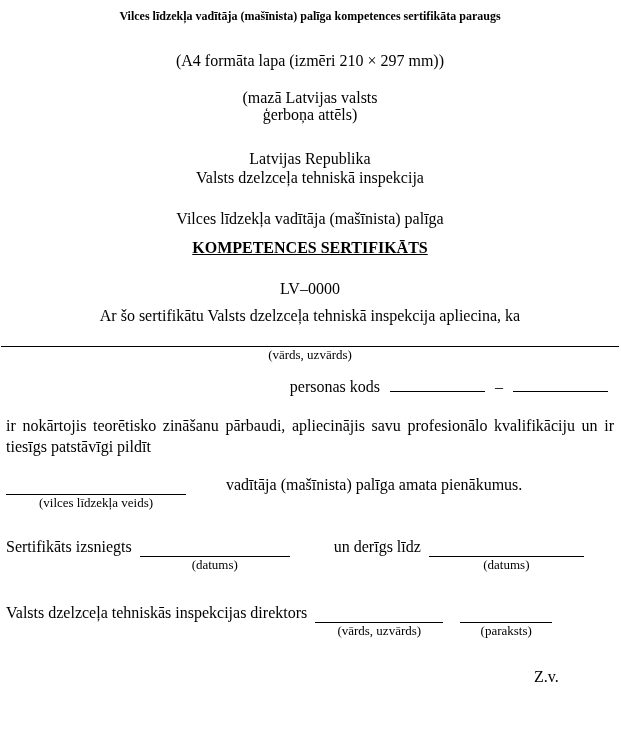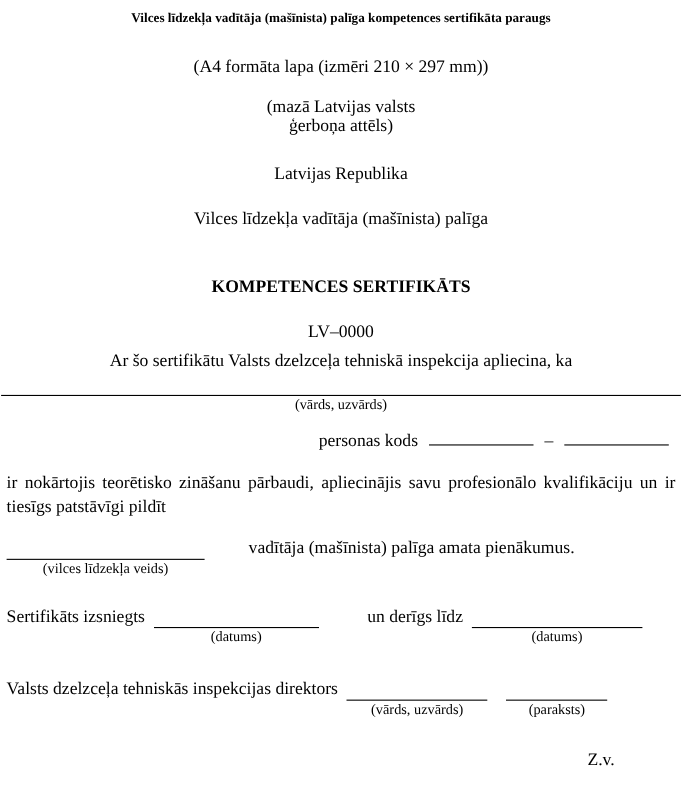--- a/index.html
+++ b/index.html
@@ -21,21 +21,21 @@
     font-size: 12px;
     line-height: 20px;
     white-space: nowrap;
     text-align: center;
     margin: 0;
   }
   .format-note { margin-top: 26px; line-height: 18px; }
   .emblem-note { margin-top: 19px; line-height: 17px; }
   .org-block   { margin-top: 26px; line-height: 19px; }
   .subject     { margin-top: 22px; line-height: 19px; text-align: center; }
-  .cert-heading{ margin-top: 42px; line-height: 19px; font-weight: bold; }
+  .cert-heading{ margin-top: 10px; line-height: 19px; font-weight: bold; text-decoration: underline; }
   .cert-number { margin-top: 22px; line-height: 19px; }
   .statement   { margin-top: 8px; line-height: 19px; }
 
   .fill-line-full {
     margin: 21px -5px 0 -5px;
     border-bottom: 1.5px solid #000;
     height: 0;
   }
   .caption {
     font-size: 13px;
@@ -90,20 +90,21 @@
 
   <p class="center format-note">(A4 formāta lapa (izmēri 210 × 297 mm))</p>
 
   <p class="center emblem-note">
     <span>(mazā Latvijas valsts</span><br>
     <span>ģerboņa attēls)</span>
   </p>
 
   <p class="center org-block">
     <span>Latvijas Republika</span><br>
+    <span>Valsts dzelzceļa tehniskā inspekcija</span>
   </p>
 
   <p class="center subject">Vilces līdzekļa vadītāja (mašīnista) palīga</p>
 
   <p class="center cert-heading">KOMPETENCES SERTIFIKĀTS</p>
 
   <p class="center cert-number">LV–0000</p>
 
   <p class="center statement">Ar šo sertifikātu Valsts dzelzceļa tehniskā inspekcija apliecina, ka</p>
 

